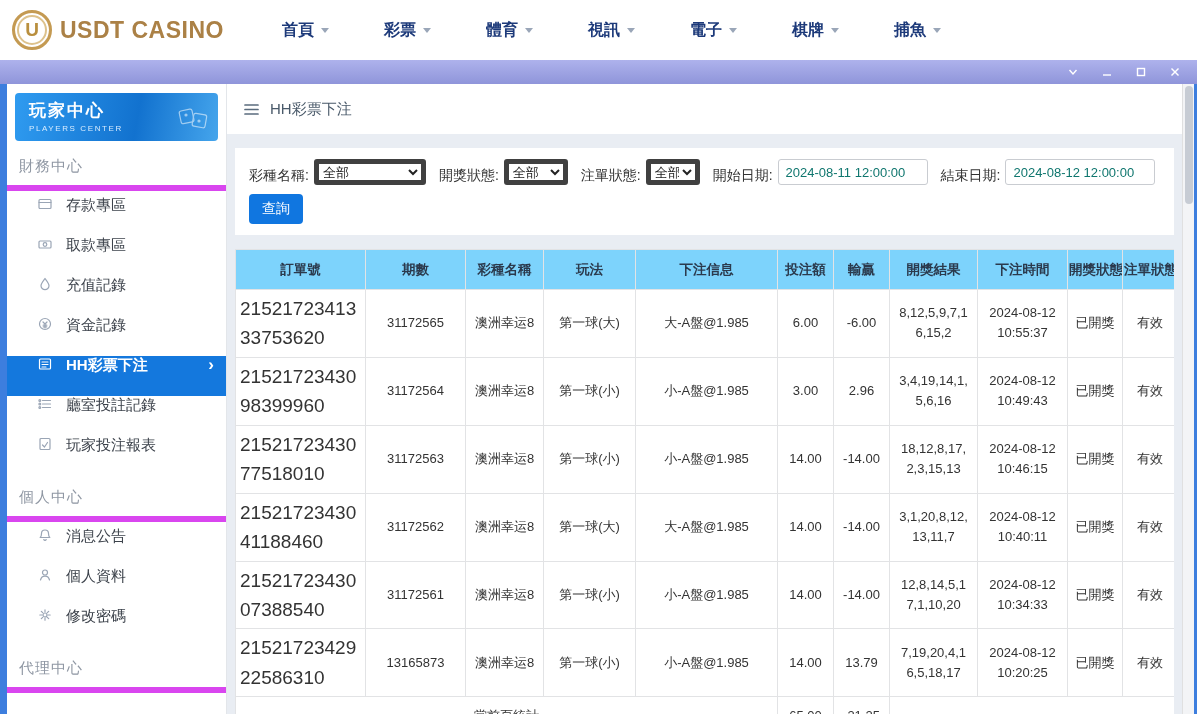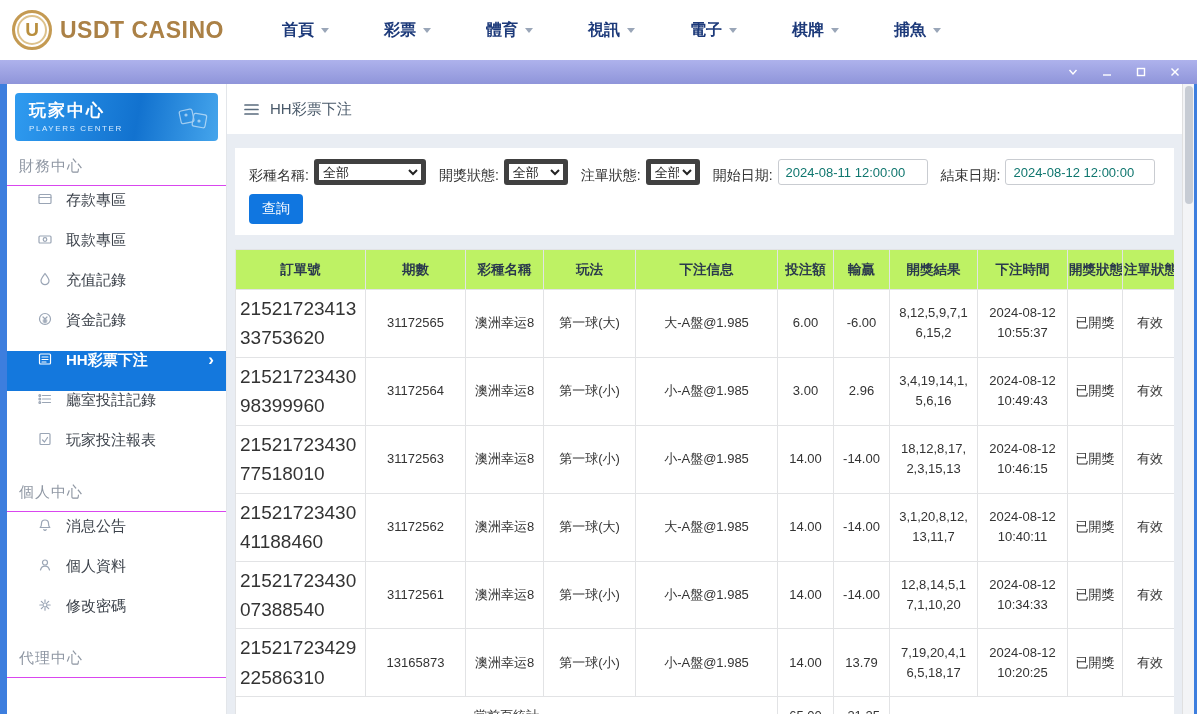--- a/index.html
+++ b/index.html
@@ -32,21 +32,21 @@
   
   .sidebar { width: 220px; flex: none; background: #fff; border-right: 1px solid #e3e6ea; overflow: hidden; }
   .side-head { margin: 9px 8px 4px; height: 48px; border-radius: 4px; position: relative;
     background: linear-gradient(100deg,#2f9bf0 0%, #1272cf 60%, #45a5ec 100%);
     color: #fff; padding: 6px 14px; }
   .side-title { font-size: 17px; font-weight: bold; letter-spacing: 2px; }
   .side-sub { font-size: 8px; letter-spacing: 1.6px; color: #d8ecff; margin-top: 2px; }
   .side-dice { position: absolute; right: 8px; top: 7px; opacity: .55; }
   .side-dice svg { width: 34px; height: 34px; stroke: #fff; fill: none; stroke-width: 1.2; }
   .side-section-header { color: #8f97a3; font-size: 15px; letter-spacing: 1px;
-    padding: 12px 12px 9px; border-bottom: 1px solid #d946ef; margin-bottom: 5px; }
+    padding: 12px 12px 9px; border-bottom: 6px solid #d946ef; margin-bottom: 5px; }
   .side-item { height: 40px; display: flex; align-items: flex-start; gap: 13px;
     padding: 0 12px 0 30px; font-size: 15px; color: #3c424b; cursor: pointer; }
   .side-item .side-label { flex: 1; }
   .side-item.active { background: #1478dd; color: #fff; font-weight: bold; }
   .side-icon { width: 16px; height: 16px; color: #9aa5b5; display: flex; flex: none; }
   .side-icon svg { width: 16px; height: 16px; stroke: currentColor; fill: none;
     stroke-width: 1.2; stroke-linecap: round; stroke-linejoin: round; }
   .side-item.active .side-icon { color: #fff; }
   .side-caret { color: #fff; font-size: 17px; line-height: 1; }
 
@@ -69,21 +69,21 @@
   .sel-order { width: 54px; }
   .date-input { width: 150px; height: 26px; border: 1px solid #c9ccd1; border-radius: 3px;
     font-size: 13px; color: #0f766e; padding: 0 7px; font-family: inherit; }
   .filter-actions { margin-top: 9px; }
   .search-btn { background: #1076e0; color: #fff; border: none; border-radius: 4px;
     font-size: 14px; padding: 6px 13px; cursor: pointer; font-family: inherit; }
 
   .table-card { margin: 14px 8px 0; flex: 1; overflow: hidden; }
   table { width: 100%; border-collapse: collapse; background: #fff; table-layout: fixed; }
   th, td { border: 1px solid #e2e3e5; }
-  th { background: #bef264; height: 40px; font-size: 13.5px; color: #2b3a4d;
+  th { background: #7dd3fc; height: 40px; font-size: 13.5px; color: #2b3a4d;
     font-weight: bold; padding: 1px; white-space: nowrap; overflow: hidden; }
   td { font-size: 13px; color: #333; text-align: center; padding: 4px 3px; line-height: 1.55; }
   tr.data-row { height: 57px; }
   td.col-order { text-align: left; word-break: break-all; padding-left: 4px; font-size: 19px; }
   td.col-result { word-break: break-all; padding: 4px 7px; }
   tr.summary-row { height: 38px; }
   td.summary-label { text-align: center; }
 
   
   .scrollbar { width: 12px; flex: none; background: #f3f4f6; border-left: 1px solid #e0e0e0; position: relative; }

